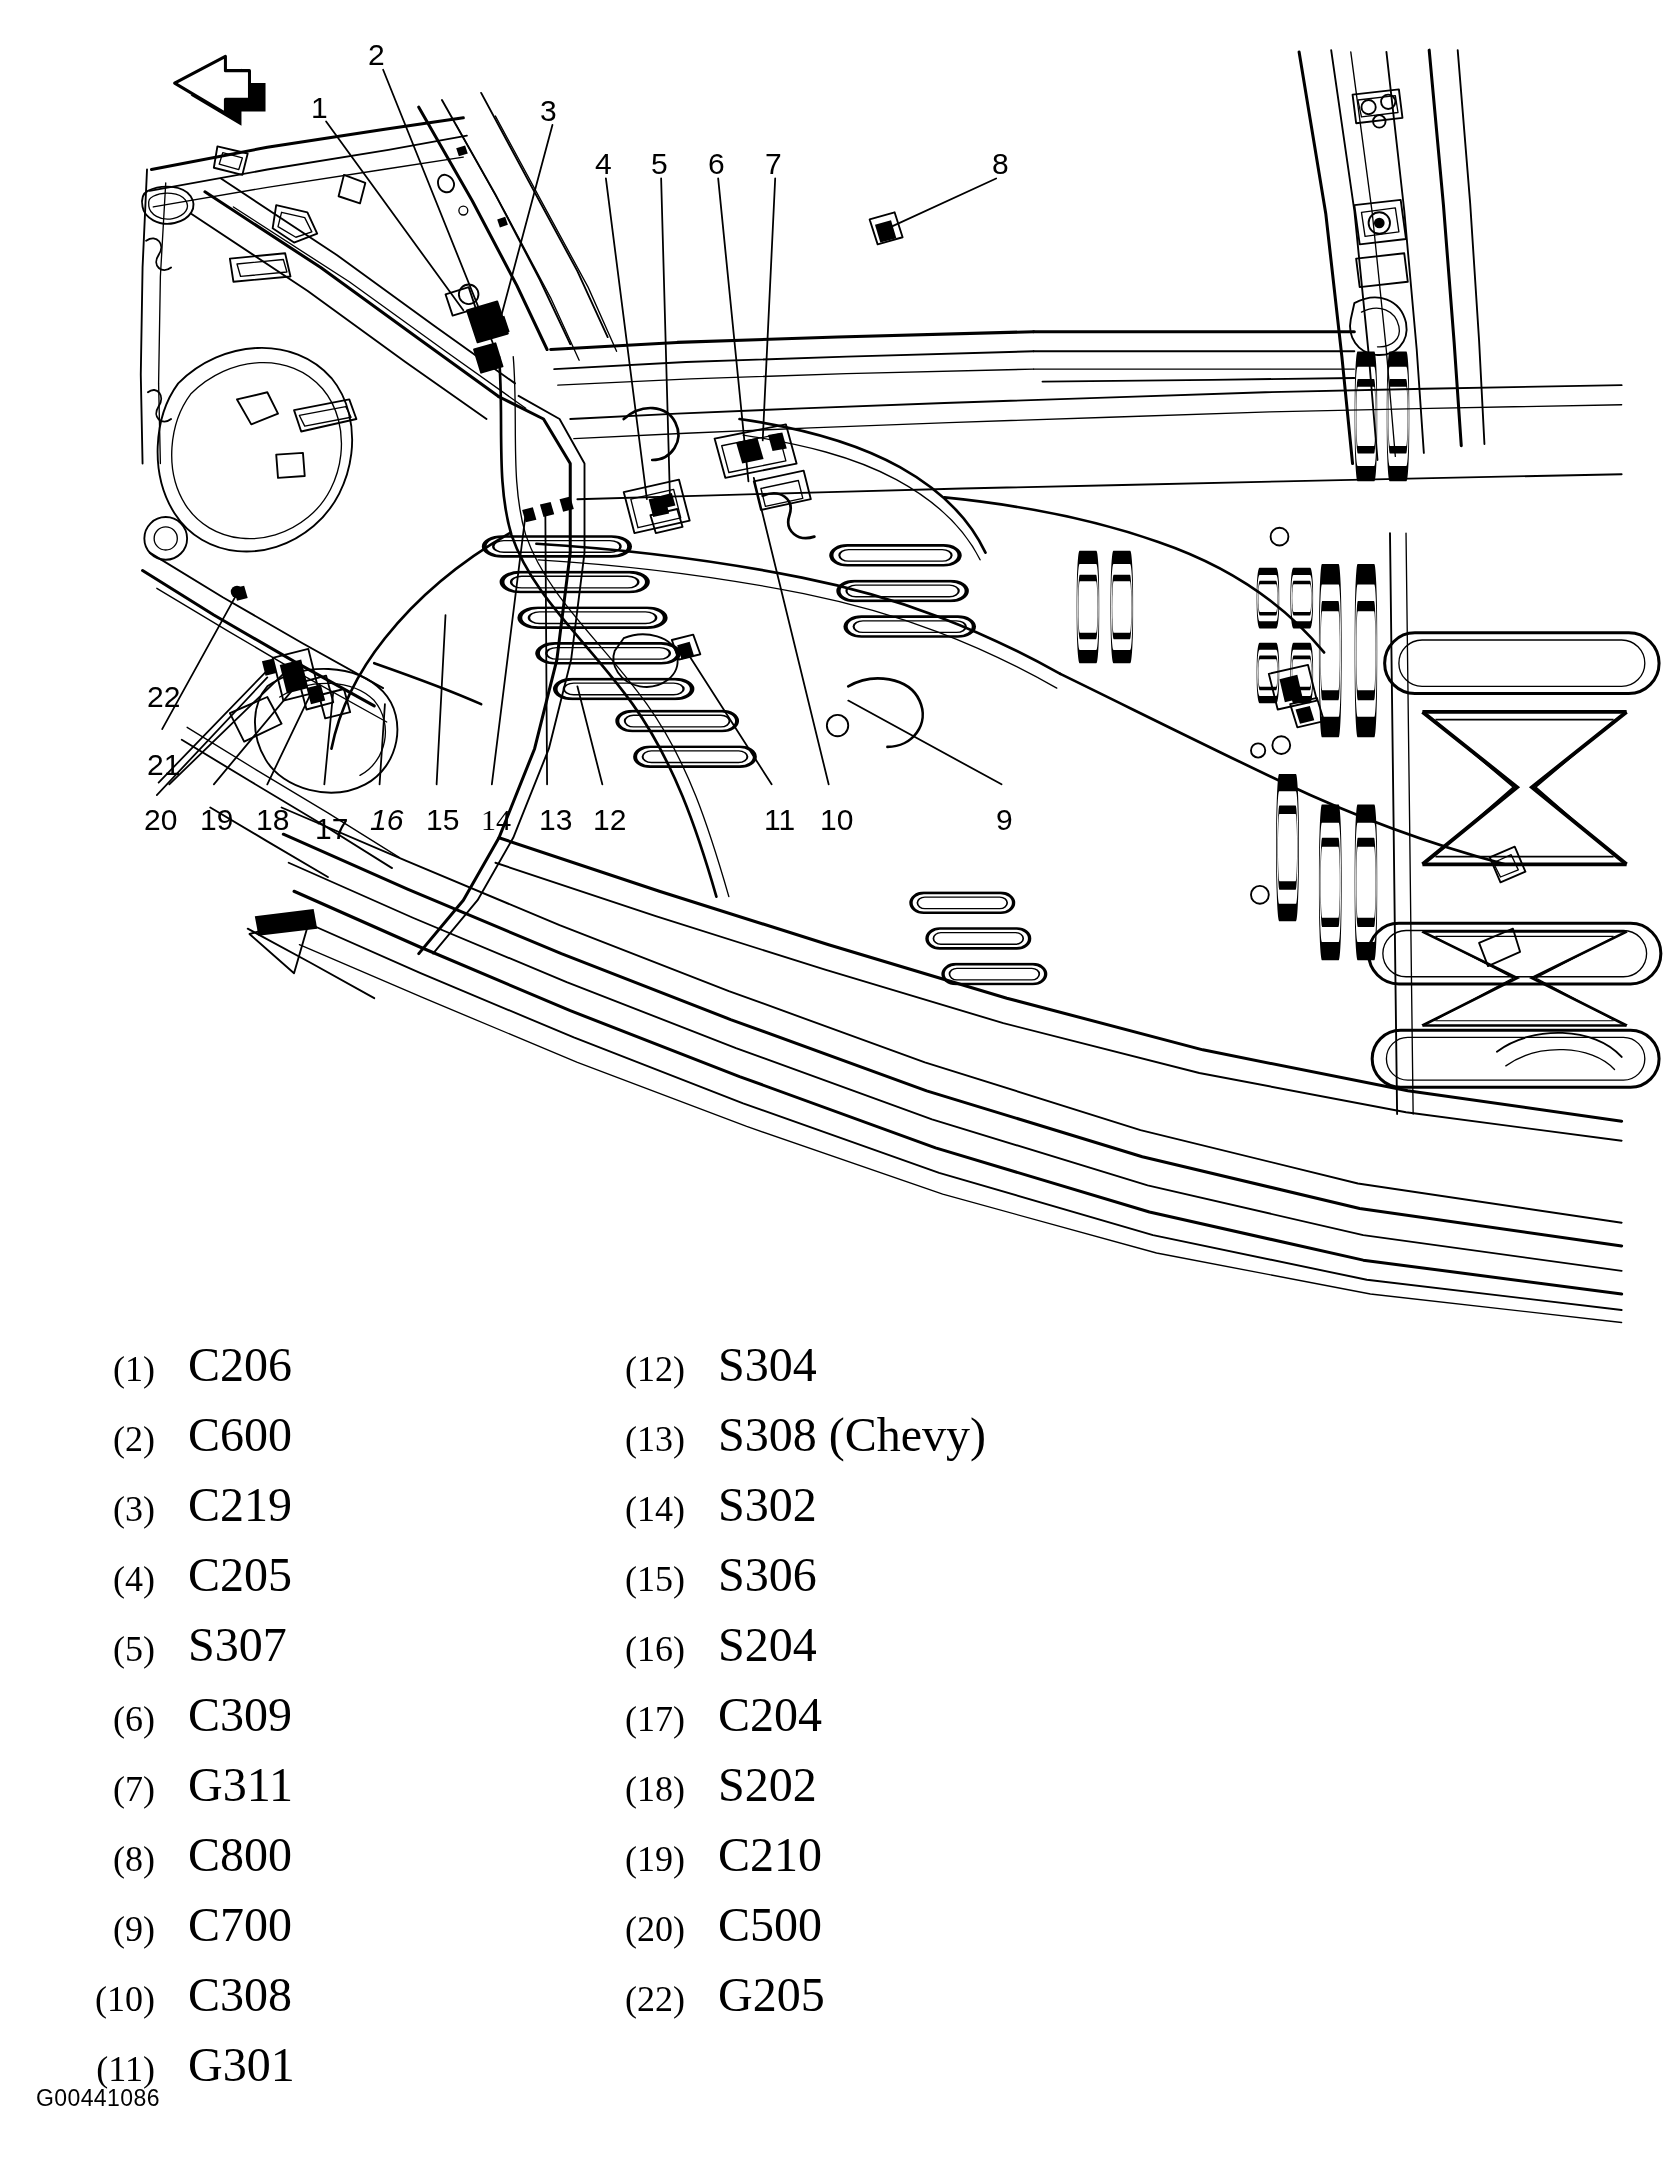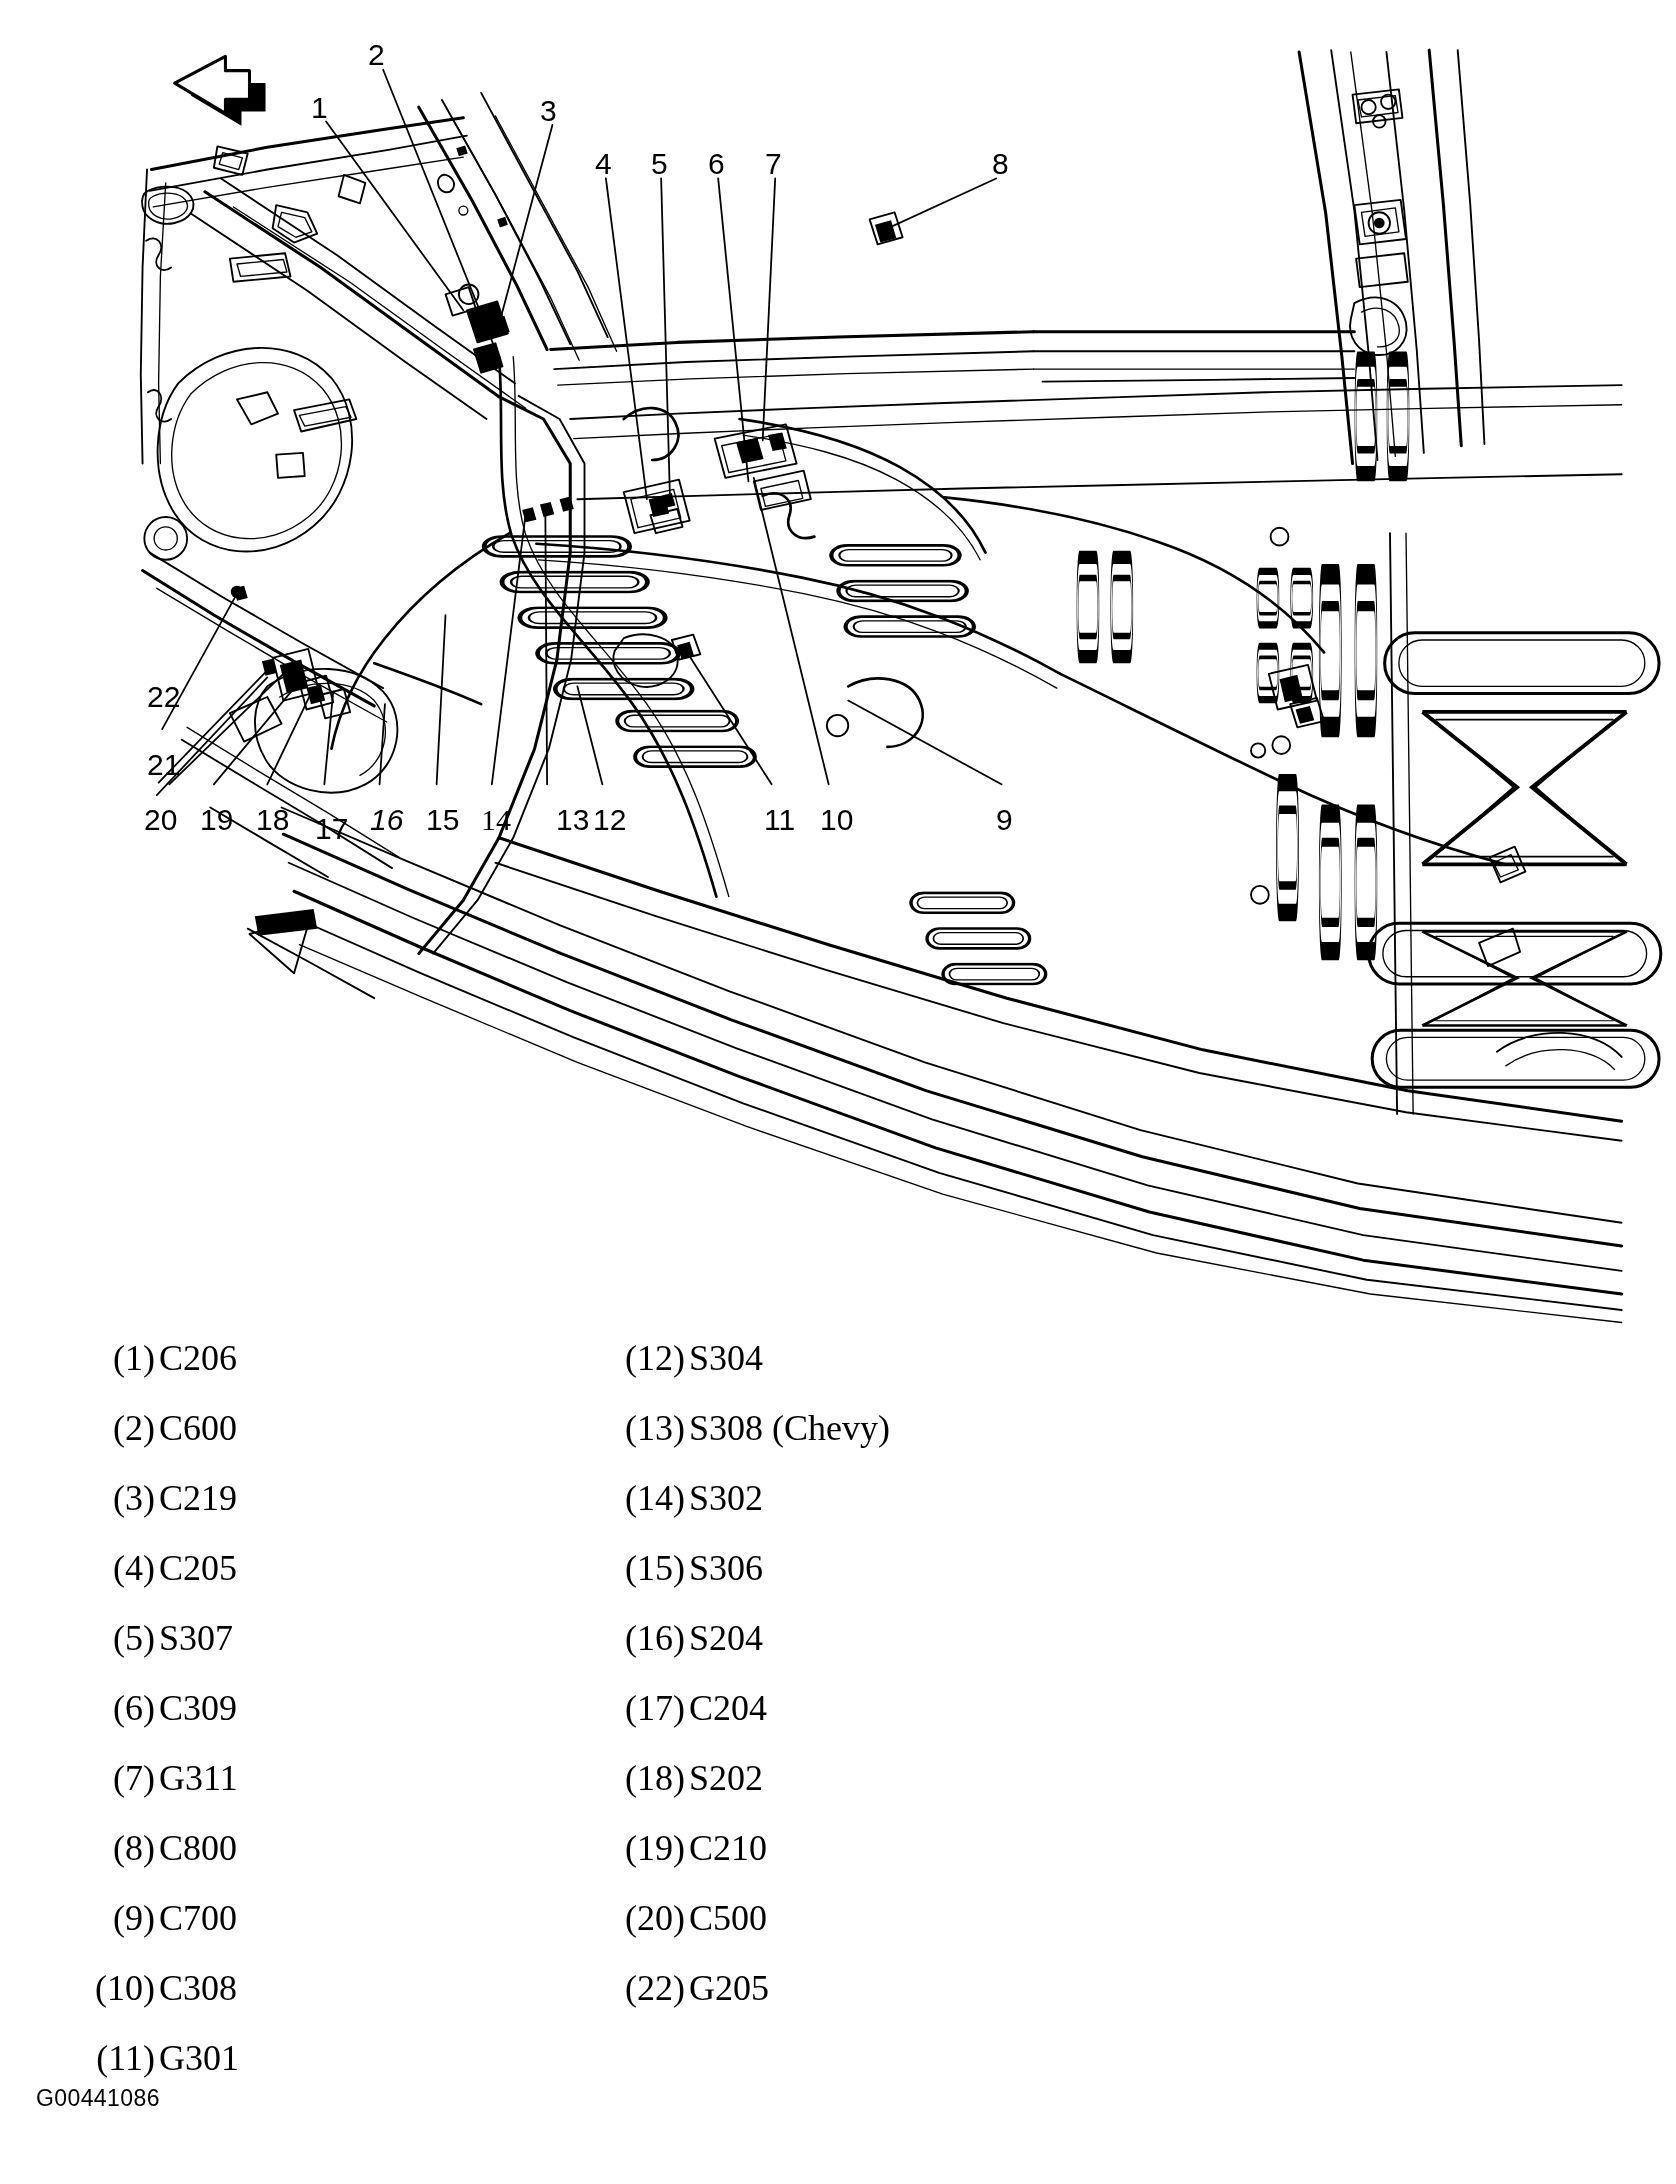--- a/index.html
+++ b/index.html
@@ -30,22 +30,22 @@
   .legend-row{
     display:flex;align-items:baseline;
     height:70px;
   }
   .legend-num{
     display:inline-block;width:70px;text-align:right;
     font-family:"Liberation Serif", serif;font-size:36px;
     letter-spacing:0px;
   }
   .legend-label{
-    margin-left:4px;
-    font-family:"Liberation Serif", serif;font-size:36px;
+    margin-left:33px;
+    font-family:"Liberation Serif", serif;font-size:48px;
     white-space:nowrap;
   }
 
   
   #figure-id{
     position:absolute;left:16px;top:2085px;
     font-family:"Liberation Sans", sans-serif;
     font-size:23px;letter-spacing:0.4px;color:#000;margin-left:20px;
   }
 </style>
@@ -384,21 +384,21 @@
         <div class="callout" style="left: 540px; top: 96px;">3</div>
         <div class="callout" style="left: 595px; top: 149px;">4</div>
         <div class="callout" style="left: 651px; top: 149px;">5</div>
         <div class="callout" style="left: 708px; top: 149px;">6</div>
         <div class="callout" style="left: 765px; top: 149px;">7</div>
         <div class="callout" style="left: 992px; top: 149px;">8</div>
         <div class="callout" style="left: 996px; top: 805px;">9</div>
         <div class="callout" style="left: 820px; top: 805px;">10</div>
         <div class="callout" style="left: 764px; top: 805px;">11</div>
         <div class="callout" style="left: 593px; top: 805px;">12</div>
-        <div class="callout" style="left: 556px; top: 805px;">13</div>
+        <div class="callout" style="left: 539px; top: 805px;">13</div>
         <div class="callout" style="left: 481px; top: 805px; font-family: Liberation Serif, serif;">14</div>
         <div class="callout" style="left: 426px; top: 805px;">15</div>
         <div class="callout" style="left: 370px; top: 805px; font-style: italic;">16</div>
         <div class="callout" style="left: 315px; top: 814px;">17</div>
         <div class="callout" style="left: 256px; top: 805px;">18</div>
         <div class="callout" style="left: 200px; top: 805px;">19</div>
         <div class="callout" style="left: 144px; top: 805px;">20</div>
         <div class="callout" style="left: 147px; top: 750px;">21</div>
         <div class="callout" style="left: 147px; top: 682px;">22</div>
       </div>

